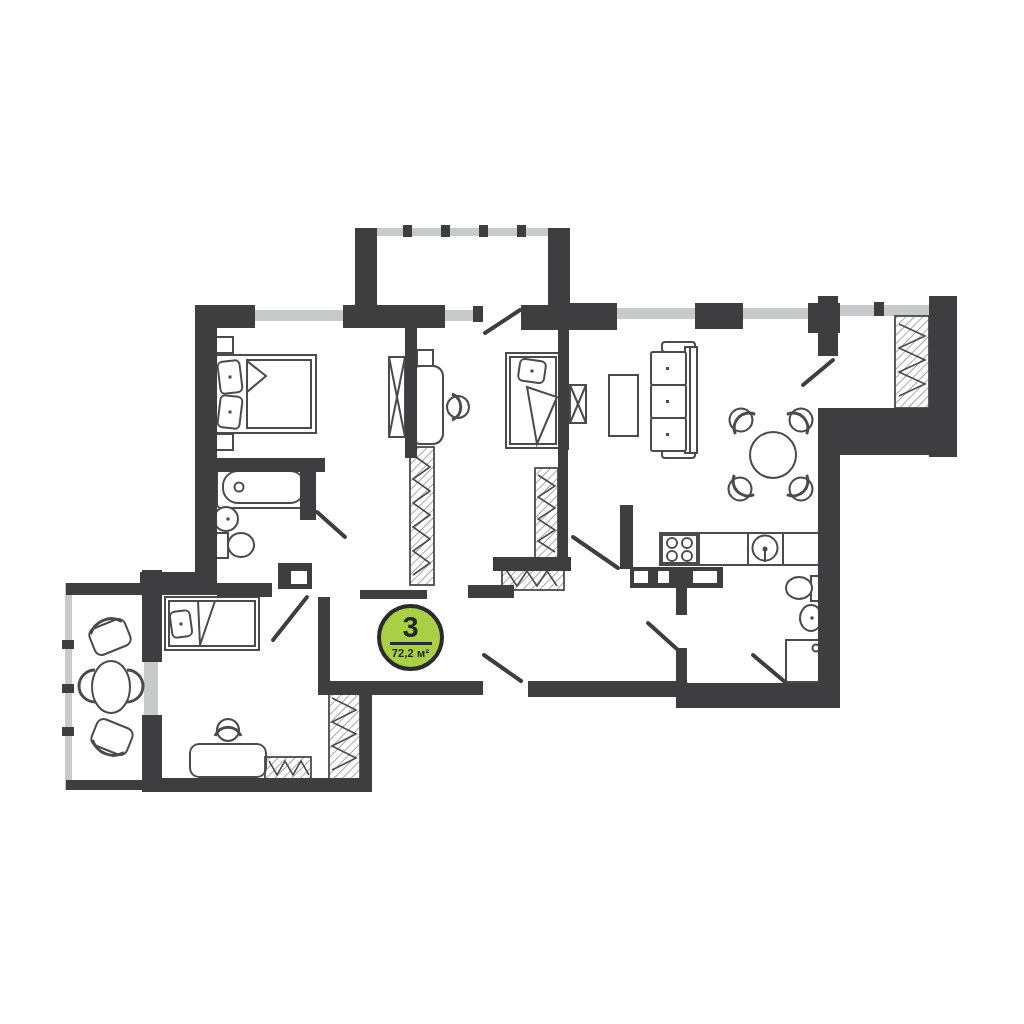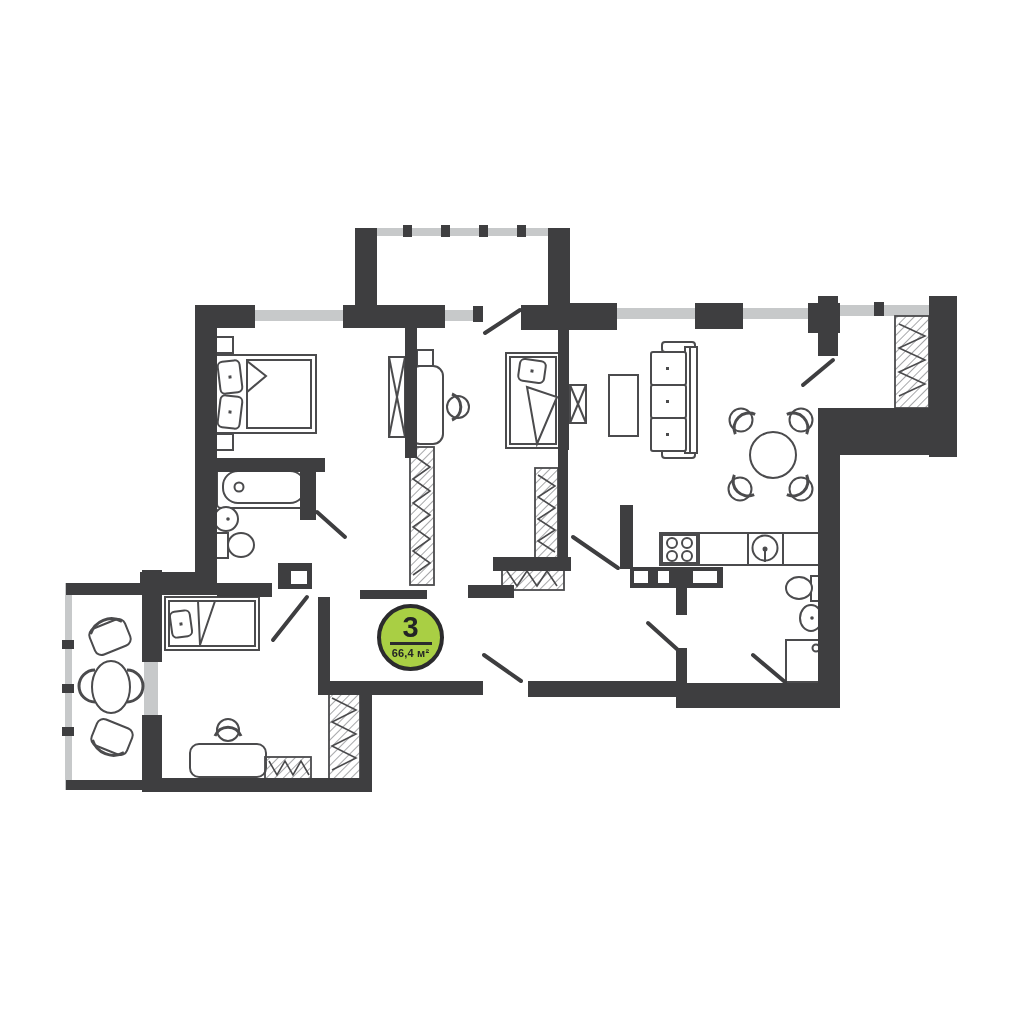--- a/index.html
+++ b/index.html
@@ -310,15 +310,15 @@
     <line class="door" x1="573" y1="537" x2="618" y2="568"></line>
     <line class="door" x1="648" y1="623" x2="678" y2="650"></line>
     <line class="door" x1="753" y1="655" x2="785" y2="682"></line>
     <line class="door" x1="803" y1="385" x2="833" y2="360"></line>
   </g>
 </svg>
 
   <div class="badge">
     <div class="badge-rooms">3</div>
     <div class="badge-line"></div>
-    <div class="badge-area">66,4 м²</div>
+    <div class="badge-area">72,2 м²</div>
   </div>
 </div>
 
 </body></html>

